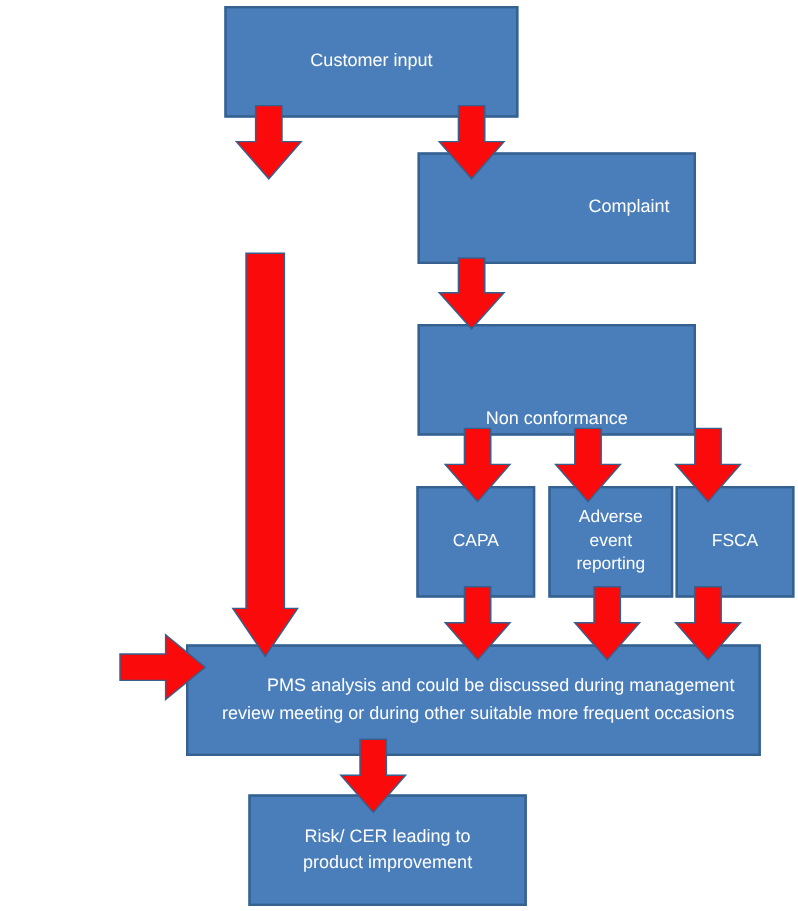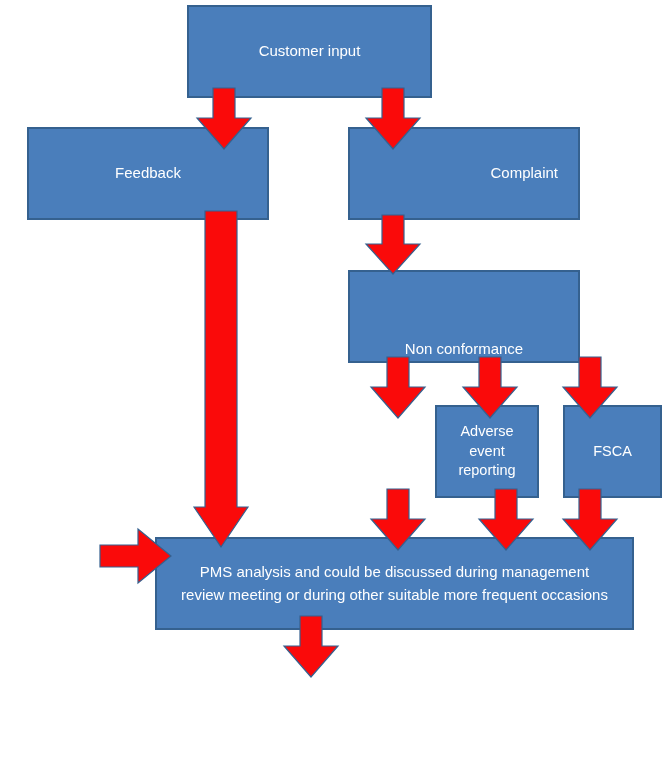--- a/index.html
+++ b/index.html
@@ -24,62 +24,65 @@
     align-items: center;
     justify-content: center;
     text-align: center;
     color: #ffffff;
     font-size: 15px;
     line-height: 1.35;
     z-index: 1;
     padding: 2px 20px;
   }
   .node.small { font-size: 14.5px; }
-  .node.pms   { font-size: 15px; line-height: 1.5; }
+  .node.pms   { font-size: 15px; line-height: 1.5; text-align: right; }
   .arrow {
     position: absolute;
     z-index: 2;
   }
   .arrow svg { display: block; overflow: visible; }
 </style>
 </head>
 <body>
 
 <div id="canvas">
 
   <div class="node" style="left:187px; top:5px; width:245px; height:93px;">
     <span>Customer input</span>
   </div>
 
-  <div class="node" style="left:27px; top:127px; width:242px; height:93px;">
-    <span>Feedback</span>
-  </div>
 
   <div class="node" style="left:348px; top:127px; width:232px; height:93px;justify-content:flex-end;">
     <span>Complaint</span>
   </div>
 
   <div class="node" style="left:348px; top:270px; width:232px; height:93px;align-items:flex-end;">
     <span>Non conformance</span>
   </div>
 
+  <div class="node small" style="left:347px; top:405px; width:99px; height:93px;">
+    <span>CAPA</span>
+  </div>
 
-  <div class="node small" style="left:435px; top:405px; width:104px; height:93px;">
+  <div class="node small" style="left:457px; top:405px; width:104px; height:93px;">
     <span>Adverse event reporting</span>
   </div>
 
   <div class="node small" style="left:563px; top:405px; width:99px; height:93px;">
     <span>FSCA</span>
   </div>
 
 
   <div class="node pms" style="left:155px; top:537px; width:479px; height:93px;">
     <span>PMS analysis and could be discussed during management review meeting or during other suitable more frequent occasions</span>
   </div>
 
+  <div class="node" style="left:207px; top:662px; width:232px; height:93px;">
+    <span>Risk/ CER leading to product improvement</span>
+  </div>
 
   <div class="arrow" style="left:196px; top:88px; width:56px; height:62px;">
     <svg width="56" height="62" viewBox="0 0 56 62">
       <polygon points="17,0 39,0 39,30 55,30 28,61 1,30 17,30" fill="#fa0a0a" stroke="#35618f" stroke-width="1.2"></polygon>
     </svg>
   </div>
 
   <div class="arrow" style="left:365px; top:88px; width:56px; height:62px;">
     <svg width="56" height="62" viewBox="0 0 56 62">
       <polygon points="17,0 39,0 39,30 55,30 28,61 1,30 17,30" fill="#fa0a0a" stroke="#35618f" stroke-width="1.2"></polygon>

